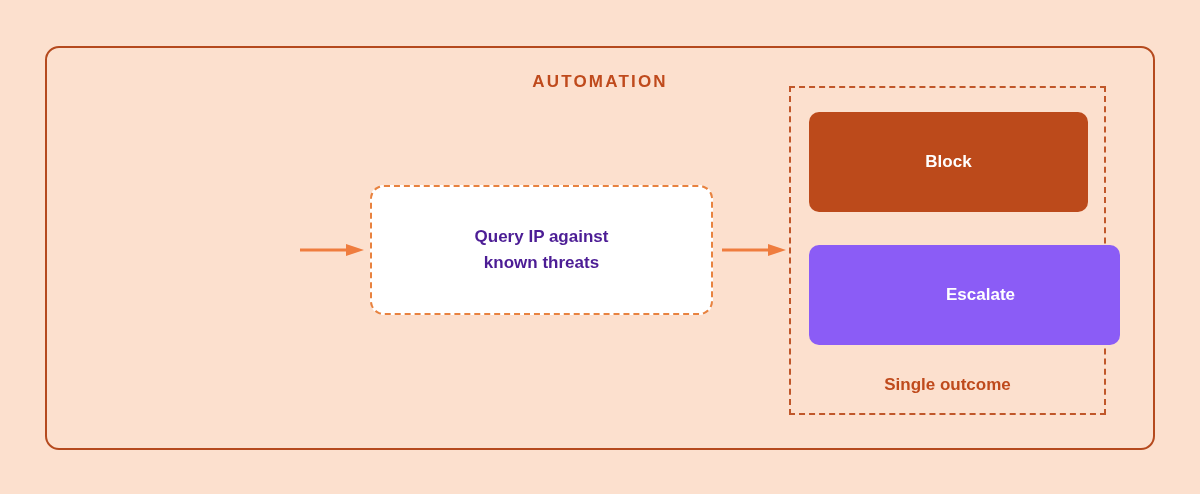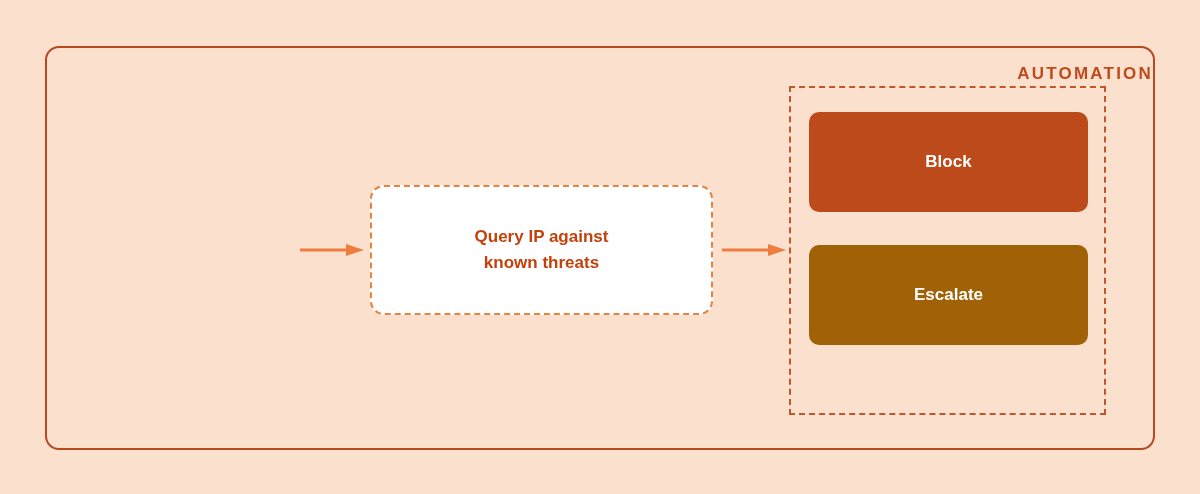--- a/index.html
+++ b/index.html
@@ -30,23 +30,23 @@
     height: 404px;
     box-sizing: border-box;
     border: 2px solid #B54A1E;
     border-radius: 14px;
     background: transparent;
   }
 
   .automation-title {
     position: absolute;
     left: 0;
-    top: 16px;
+    top: 24px;
     width: 100%;
-    text-align: right;
+    text-align: center;
     font-size: 17px;
     font-weight: bold;
     letter-spacing: 2.2px;
     color: #BF4A1C;
   }
 
   
   .input-circle {
     position: absolute;
     left: 116px;
@@ -83,21 +83,21 @@
     border-radius: 14px;
     background: #FFFFFF;
     display: flex;
     align-items: center;
     justify-content: center;
   }
   .process-box .label {
     font-size: 17px;
     font-weight: bold;
     line-height: 1.55;
-    color: #c2410c;
+    color: #4c1d95;
     text-align: center;
     white-space: pre-line;
   }
 
   
   .arrow {
     position: absolute;
     height: 14px;
     display: block;
   }
@@ -168,19 +168,20 @@
     <line x1="0" y1="7" x2="48" y2="7" stroke="#EF7D3F" stroke-width="3"></line>
     <polygon points="46,1 64,7 46,13" fill="#EF7D3F"></polygon>
   </svg>
 
   <div class="outcome-group">
 
     <div class="outcome-card block" style="background:#BC4A1B;">
       <span>Block</span>
     </div>
 
-    <div class="outcome-card escalate" style="background:#a16207;">
+    <div class="outcome-card escalate" style="background:#8b5cf6;padding-left:32px;">
       <span>Escalate</span>
     </div>
 
+    <div class="outcome-caption">Single outcome</div>
   </div>
 
 </div>
 
 </body></html>

